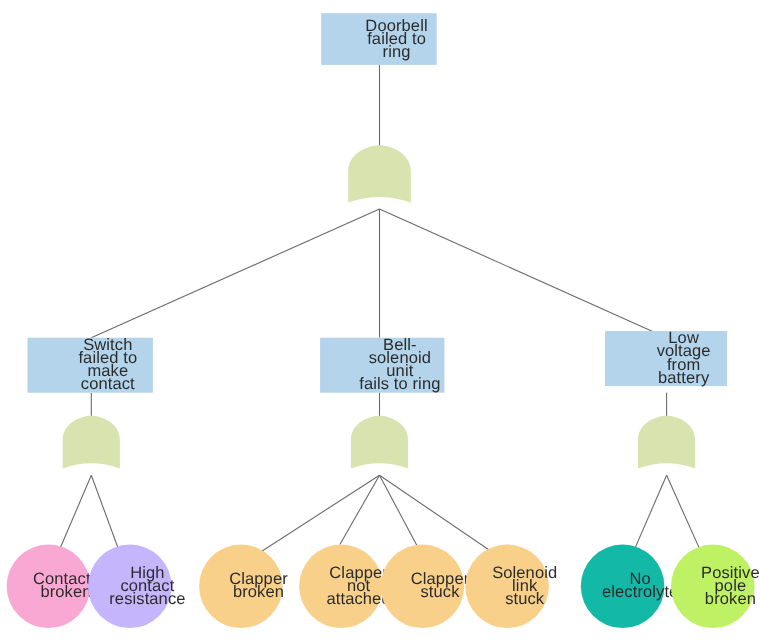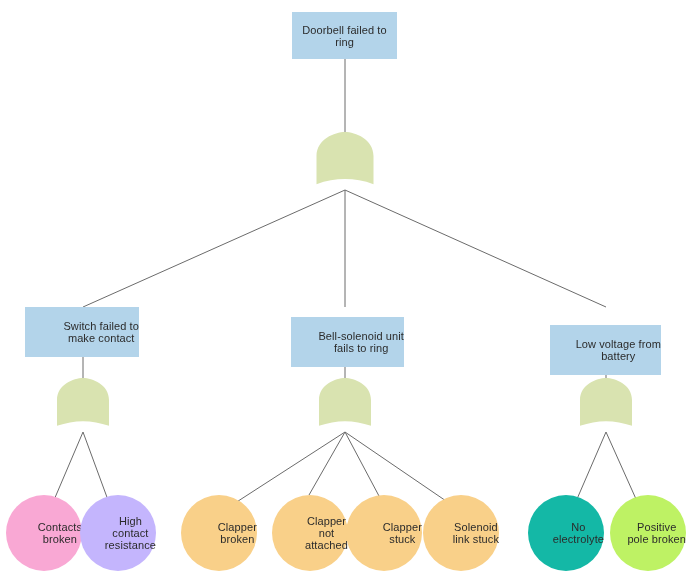--- a/index.html
+++ b/index.html
@@ -23,27 +23,28 @@
     top: 0;
     width: 691px;
     height: 582px;
     pointer-events: none;
   }
   .node {
     position: absolute;
     box-sizing: border-box;
     display: flex;
     align-items: center;
-    justify-content: flex-end;
+    justify-content: center;
     text-align: center;
     color: #2b2b2b;
-    font-size: 11px;
+    font-size: 15px;
     line-height: 12px;
     letter-spacing: 0.1px;
     white-space: pre-line;
+    padding-left: 32px;
   }
   .event-box {
     background: #b3d4ea;
   }
   .basic-event {
     background: #f9d089;
     border-radius: 50%;
   }
 </style>
 </head>
@@ -74,23 +75,23 @@
         <path d="M 57 425.85 L 57 400 C 57 384.6 73.64 378 83 378 C 92.36 378 109 384.6 109 400 L 109 425.85 Q 83 416.5 57 425.85 Z" fill="#d9e3b0" stroke="none"></path>
         <path d="M 319 425.85 L 319 400 C 319 384.6 335.64 378 345 378 C 354.36 378 371 384.6 371 400 L 371 425.85 Q 345 416.5 319 425.85 Z" fill="#d9e3b0" stroke="none"></path>
         <path d="M 580 425.85 L 580 400 C 580 384.6 596.64 378 606 378 C 615.36 378 632 384.6 632 400 L 632 425.85 Q 606 416.5 580 425.85 Z" fill="#d9e3b0" stroke="none"></path>
       </g>
   </svg>
 
   <div id="node-layer">
       <div class="node event-box" style="left: 292px; top: 12px; width: 105px; height: 47px; background: rgb(179, 212, 234);"><span>Doorbell failed to ring</span></div>
       <div class="node event-box" style="left: 25px; top: 307px; width: 114px; height: 50px; background: rgb(179, 212, 234);"><span>Switch failed to
 make contact</span></div>
-      <div class="node event-box" style="left: 291px; top: 317px; width: 113px; height: 50px; background: rgb(179, 212, 234);"><span>Bell-solenoid unit
+      <div class="node event-box" style="left: 291px; top: 307px; width: 113px; height: 50px; background: rgb(179, 212, 234);"><span>Bell-solenoid unit
 fails to ring</span></div>
-      <div class="node event-box" style="left: 550px; top: 325px; width: 111px; height: 50px; background: rgb(179, 212, 234);"><span>Low voltage from
+      <div class="node event-box" style="left: 550px; top: 301px; width: 111px; height: 50px; background: rgb(179, 212, 234);"><span>Low voltage from
 battery</span></div>
       <div class="node basic-event" style="left: 6px; top: 495px; width: 76px; height: 76px; background: #f9a8d4;"><span>Contacts
 broken</span></div>
       <div class="node basic-event" style="left: 80px; top: 495px; width: 76px; height: 76px; background: #c4b5fd;"><span>High
 contact
 resistance</span></div>
       <div class="node basic-event" style="left: 181px; top: 495px; width: 76px; height: 76px; background: rgb(249, 208, 137);"><span>Clapper
 broken</span></div>
       <div class="node basic-event" style="left: 272px; top: 495px; width: 76px; height: 76px; background: rgb(249, 208, 137);"><span>Clapper
 not

